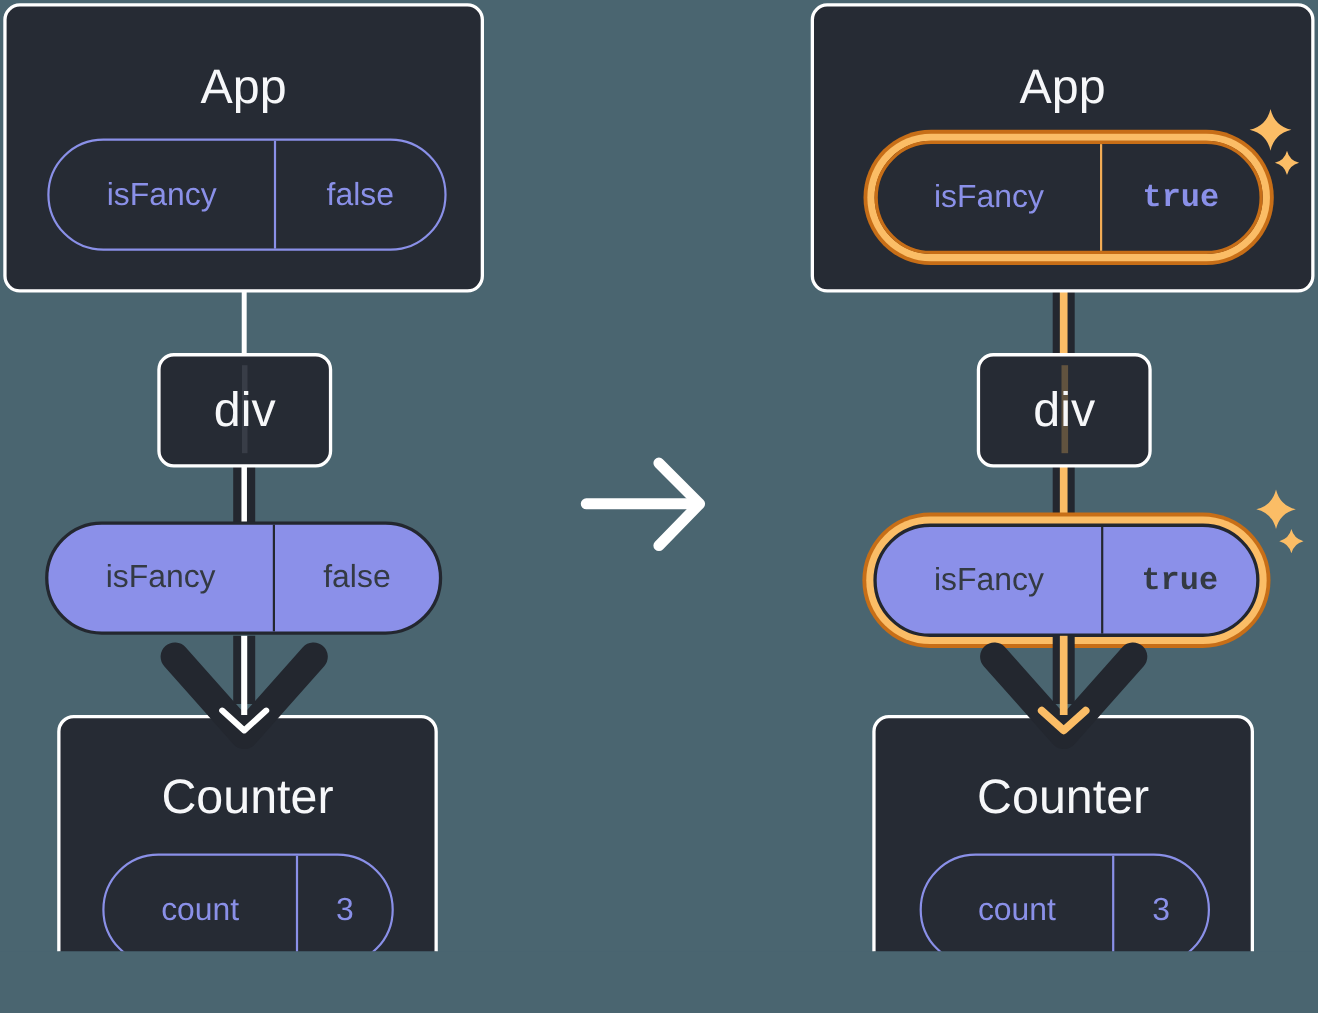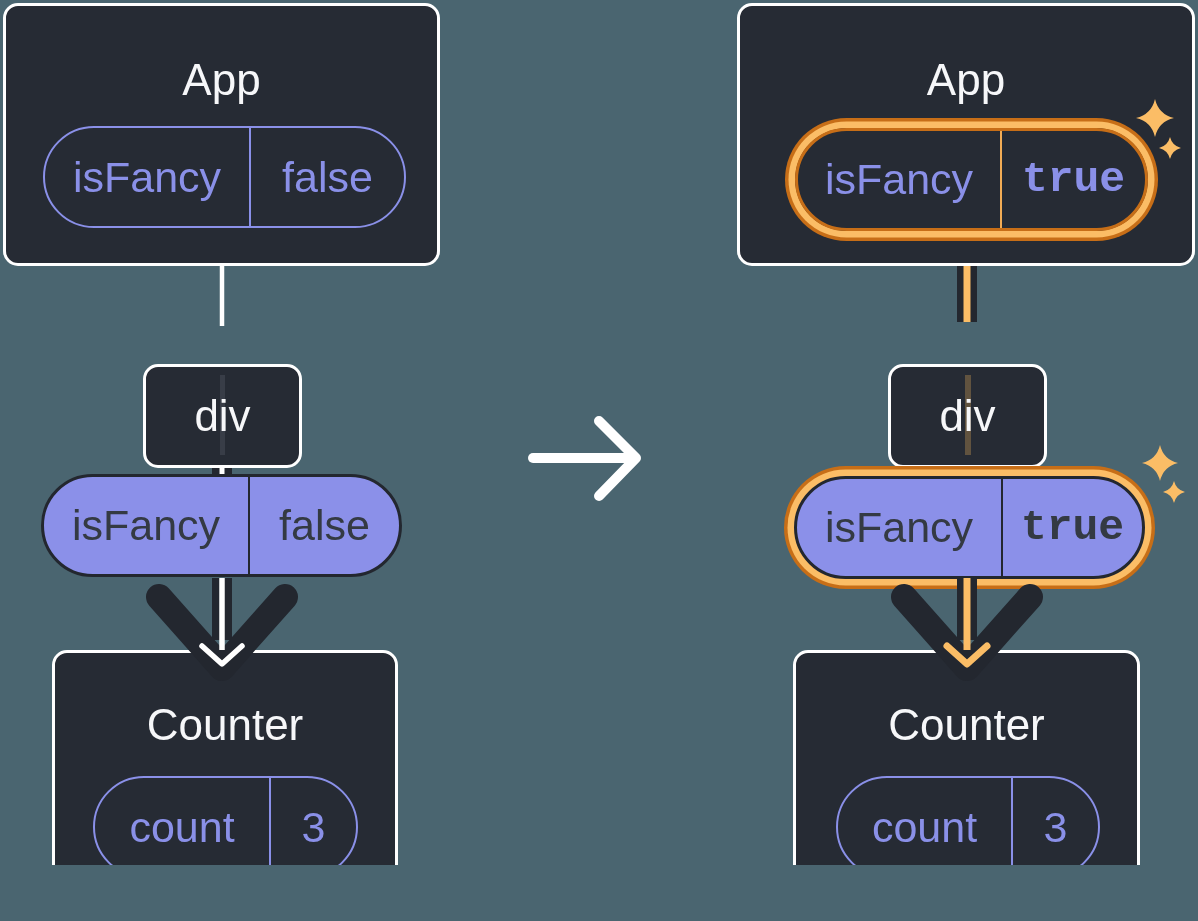--- a/index.html
+++ b/index.html
@@ -25,38 +25,38 @@
   .box{
     position:absolute;background:var(--box);
     border:3.5px solid var(--white);border-radius:15px;box-sizing:border-box;
   }
   .component-title{
     position:absolute;left:0;width:100%;text-align:center;
     color:var(--title);font-size:44px;line-height:1;font-weight:400;
   }
   .pill{
     position:absolute;display:flex;border-radius:999px;box-sizing:border-box;
-    font-size:43px;line-height:1;
+    font-size:29px;line-height:1;
   }
   .pill .cell{display:flex;align-items:center;justify-content:center;box-sizing:border-box;}
   .pill .cell.val{flex:1;}
 
   .pill-outline{border:2.5px solid var(--purple);color:var(--purple);background:transparent;}
   .pill-outline .cell.key{border-right:2px solid var(--purple);}
 
   .pill-solid{background:var(--purple-fill);border:3px solid var(--ink);color:var(--ink-text);}
   .pill-solid .cell.key{border-right:2.5px solid var(--ink);}
 
   .ring{box-shadow:0 0 0 6.5px var(--orange-light),0 0 0 10px var(--orange-dark);}
   .pill-orange-outline{border:3px solid var(--orange-dark);color:var(--purple);background:transparent;}
   .pill-orange-outline .cell.key{border-right:2.5px solid #F2AC55;}
 
   .bold{font-weight:700;font-family:Liberation Mono, monospace;}
 
-  .div-box{display:flex;align-items:center;justify-content:center;margin-top:43px;}
+  .div-box{display:flex;align-items:center;justify-content:center;}
   .div-label{color:var(--title);font-size:44px;line-height:1;position:relative;z-index:2;}
   .ghost-line{position:absolute;top:8px;bottom:10px;left:50%;z-index:1;}
   .ghost-white{width:5px;margin-left:-2.5px;background:rgba(220,228,245,0.10);}
   .ghost-orange{width:6px;margin-left:-3px;background:rgba(250,185,95,0.28);}
 </style>
 </head>
 <body>
 
 <div class="stage">
 

